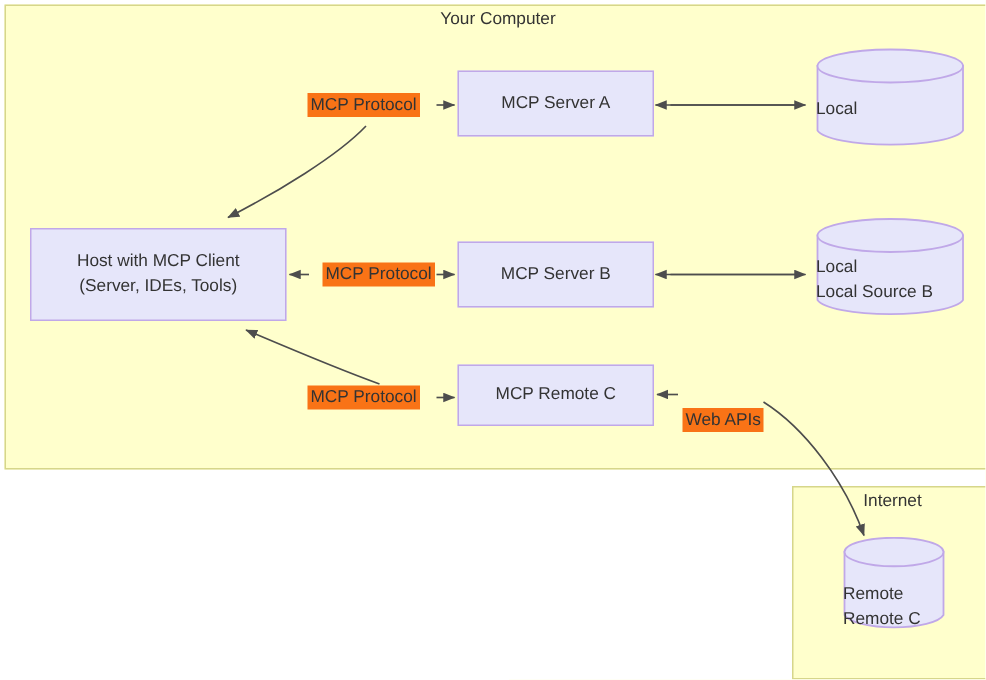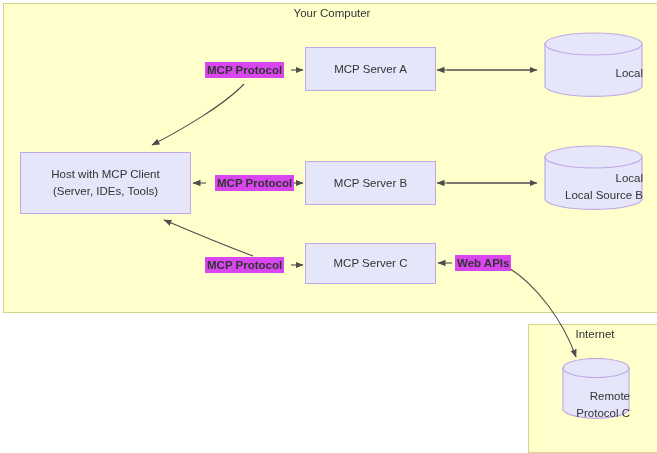--- a/index.html
+++ b/index.html
@@ -46,37 +46,36 @@
   }
   .cyl {
     position: absolute;
   }
   .cyl-label {
     position: absolute;
     left: 0;
     right: 0;
     display: flex;
     flex-direction: column;
-    align-items: flex-end;
+    align-items: flex-start;
     justify-content: center;
     font-size: 11.5px;
     color: #333333;
     line-height: 1.5;
     white-space: nowrap;
     pointer-events: none;
   }
   .edge-label {
     position: absolute;
-    background: #d946ef;
+    background: #f97316;
     font-size: 11.5px;
     color: #333333;
     white-space: nowrap;
     padding: 1px 2px;
     line-height: 1.25;
-    font-weight: bold;
   }
   svg.overlay {
     position: absolute;
     left: 0;
     top: 0;
     width: 657px;
     height: 453px;
     overflow: visible;
     pointer-events: none;
   }
@@ -129,21 +128,21 @@
 
   <div class="node-box" style="left:305px; top:47px; width:131px; height:44px;">
     <span>MCP Server A</span>
   </div>
 
   <div class="node-box" style="left:305px; top:161px; width:131px; height:44px;">
     <span>MCP Server B</span>
   </div>
 
   <div class="node-box" style="left:305px; top:243px; width:131px; height:41px;">
-    <span>MCP Server C</span>
+    <span>MCP Remote C</span>
   </div>
 
   <div class="cyl" style="left:544px; top:32px; width:99px; height:67px;">
     <svg width="99" height="67">
       <path d="M1,12 L1,55 A49,11 0 0 0 98,55 L98,12 Z" fill="#e6e6fa" stroke="#c0a8e8" stroke-width="1.2"></path>
       <ellipse cx="49.5" cy="12" rx="48.5" ry="11" fill="#e6e6fa" stroke="#c0a8e8" stroke-width="1.2"></ellipse>
     </svg>
     <div class="cyl-label" style="top:22px; height:40px;">
       <span>Local</span>
     </div>
@@ -160,25 +159,25 @@
     </div>
   </div>
 
   <div class="cyl" style="left:562px; top:358px; width:68px; height:63px;">
     <svg width="68" height="63">
       <path d="M1,10 L1,52 A33.5,10 0 0 0 67,52 L67,10 Z" fill="#e6e6fa" stroke="#c0a8e8" stroke-width="1.2"></path>
       <ellipse cx="34" cy="10" rx="33" ry="9.5" fill="#e6e6fa" stroke="#c0a8e8" stroke-width="1.2"></ellipse>
     </svg>
     <div class="cyl-label" style="top:19px; height:56px;">
       <span>Remote</span>
-      <span>Protocol C</span>
+      <span>Remote C</span>
     </div>
   </div>
 
   <div class="edge-label" style="left:205px; top:62px;">MCP Protocol</div>
 
   <div class="edge-label" style="left:215px; top:175px;">MCP Protocol</div>
 
   <div class="edge-label" style="left:205px; top:257px;">MCP Protocol</div>
 
-  <div class="edge-label" style="left:455px; top:255px;">Web APIs</div>
+  <div class="edge-label" style="left:455px; top:272px;">Web APIs</div>
 
 </div>
 
 </body></html>

